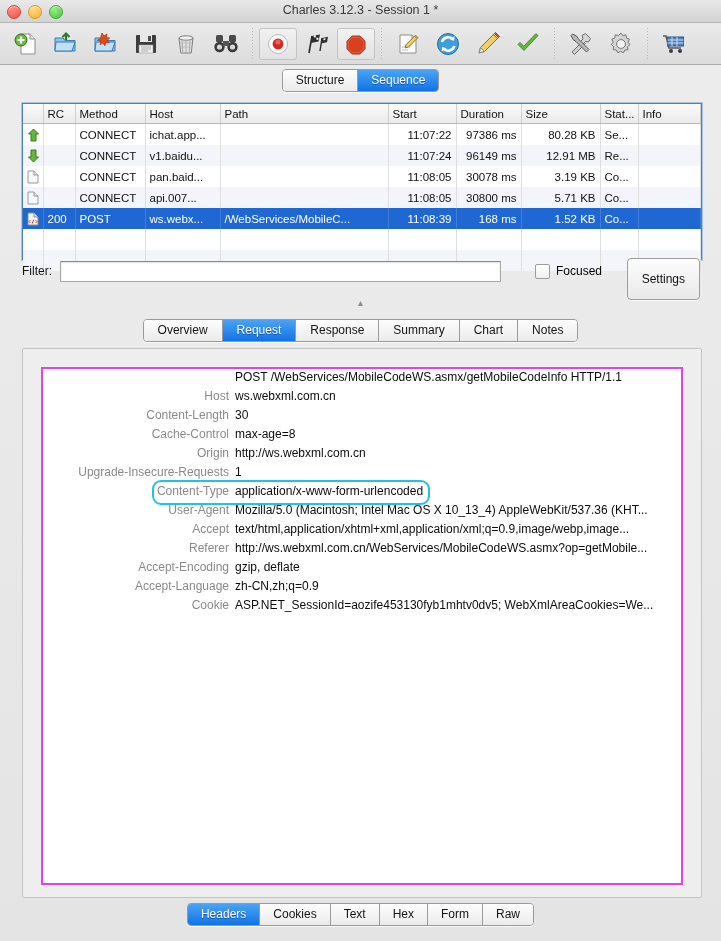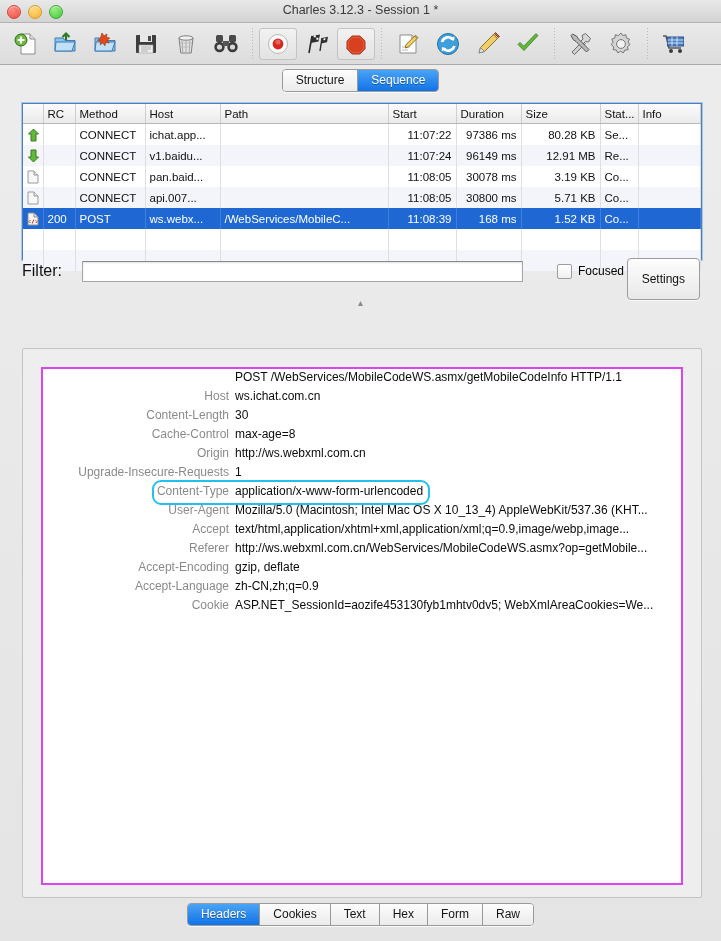--- a/index.html
+++ b/index.html
@@ -65,21 +65,21 @@
   tr.alt td{background:#f3f5fa;}
   tr.sel td{background:#1f68d4;color:#fff;border-right-color:#3f7edb;}
   td.num{text-align:right;}
   .gut{width:20px;text-align:center;padding:0;}
   .gut svg{display:block;margin:0 auto;}
   .blankrow td{height:19px;}
 
   
   .filterbar{position:absolute;left:22px;top:258px;width:678px;height:26px;
     display:flex;align-items:center;}
-  .filterbar .lbl{font-size:16px;color:#111;margin-right:20px;}
+  .filterbar .lbl{font-size:12px;color:#111;margin-right:8px;}
   .finput{flex:0 0 431px;height:19px;background:#fff;border:1px solid #a7a7a7;
     border-top-color:#878787;border-radius:1px;
     box-shadow:inset 0 1px 2px rgba(0,0,0,.12);padding:0 4px;font-size:12px;}
   .chkwrap{display:flex;align-items:center;margin-left:34px;gap:6px;}
   .chk{width:13px;height:13px;background:linear-gradient(#fff,#f0f0f0);
     border:1px solid #9d9d9d;border-radius:2px;}
   .btn{background:linear-gradient(#fdfdfd,#e9e9e9);border:1px solid #9d9d9d;
     border-radius:4px;padding:13px 14px;font-size:12px;color:#111;cursor:default;
     box-shadow:0 1px 0 rgba(255,255,255,.7);}
   .settingsbtn{position:absolute;right:0;top:0;}
@@ -430,32 +430,42 @@
     <input class="finput" type="text" value="" style="">
     <span class="chkwrap">
       <span class="chk"></span>
       <span>Focused</span>
     </span>
     <button class="btn settingsbtn">Settings</button>
   </div>
 
   <div class="chevron">▴</div>
 
+  <div class="dtabs">
+    <div class="seg" id="detail-tabs">
+        <div>Overview</div>
+        <div class="on">Request</div>
+        <div>Response</div>
+        <div>Summary</div>
+        <div>Chart</div>
+        <div>Notes</div>
+      </div>
+  </div>
 
   <div class="detail">
     <div class="detailinner">
       <table class="hdrtable">
         <tbody id="hdr-body">
             <tr>
               <td class="k"></td>
               <td class="v">POST  /WebServices/MobileCodeWS.asmx/getMobileCodeInfo HTTP/1.1</td>
             </tr>
             <tr>
               <td class="k">Host</td>
-              <td class="v">ws.ichat.com.cn</td>
+              <td class="v">ws.webxml.com.cn</td>
             </tr>
             <tr>
               <td class="k">Content-Length</td>
               <td class="v">30</td>
             </tr>
             <tr>
               <td class="k">Cache-Control</td>
               <td class="v">max-age=8</td>
             </tr>
             <tr>

